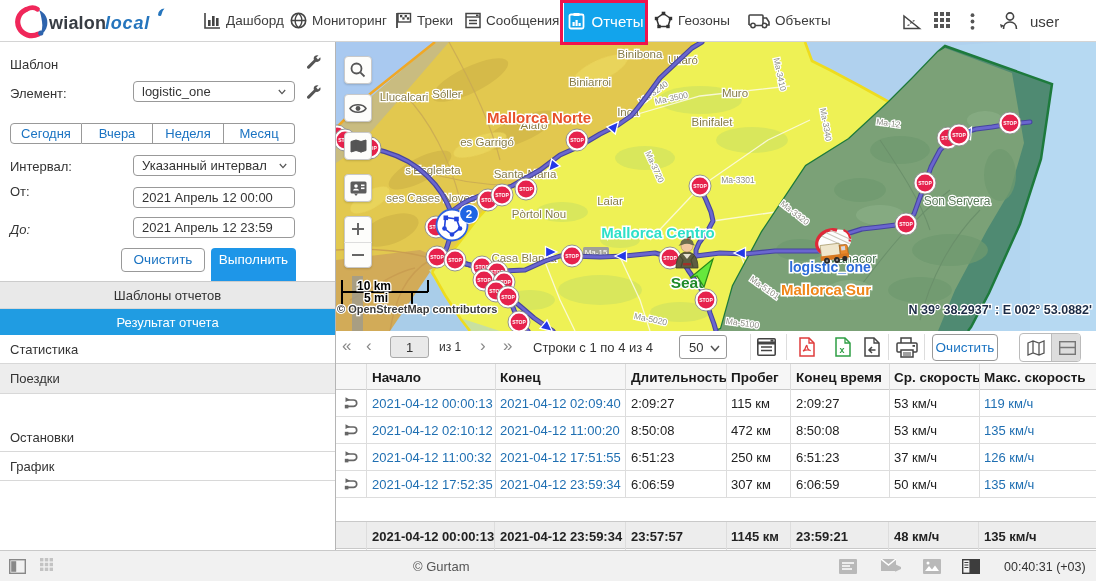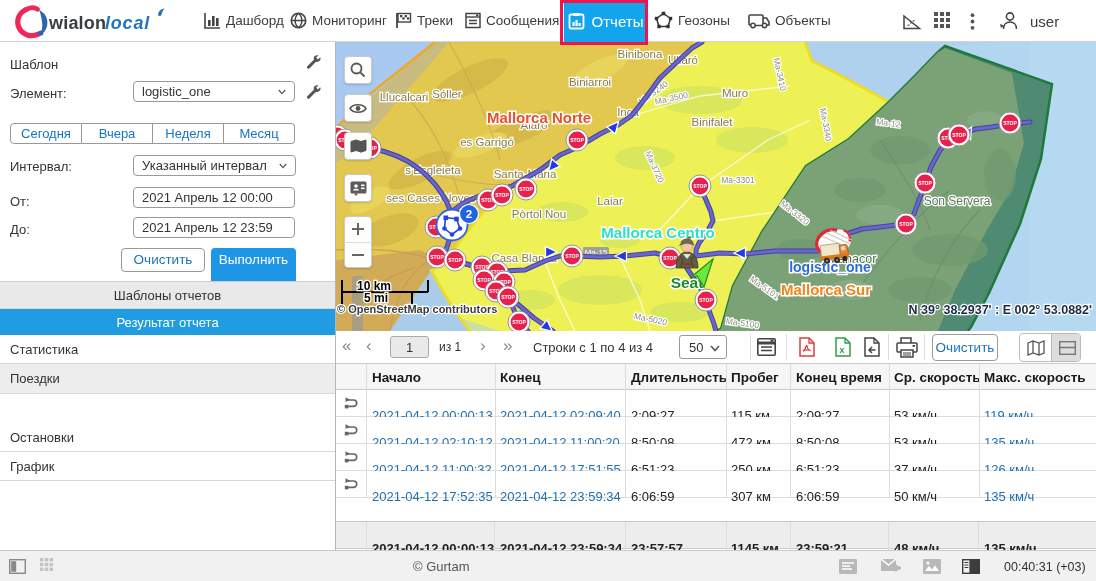--- a/index.html
+++ b/index.html
@@ -20,21 +20,21 @@
 .chev{width:8px;height:8px;display:inline-block;}
 .wrench{position:absolute;left:305px;width:16px;height:16px;}
 .qbtn{flex:1;border:1px solid #999;border-left:none;background:#fff;color:#1a73c2;font-size:13px;text-align:center;line-height:19px;}
 .inp{position:absolute;left:133px;width:162px;height:21px;border:1px solid #999;border-radius:4px;font-size:13px;color:#333;padding:2px 0 0 8px;background:#fff;}
 .lrow{position:absolute;left:0;width:335px;font-size:13px;color:#333;border-bottom:1px solid #d8d8d8;display:flex;align-items:center;}
 
 #tablewrap{position:absolute;left:336px;top:331px;width:760px;height:219px;background:#fff;z-index:10;}
 .vsep{position:absolute;top:3px;height:26px;width:1px;background:#ddd;}
 .cellsep{position:absolute;width:1px;background:#ddd;}
 .hcell{position:absolute;font-size:13.5px;font-weight:bold;color:#1a1a1a;}
-.dcell{position:absolute;font-size:13px;color:#222;margin-top:12px;}
+.dcell{position:absolute;font-size:13px;color:#222;}
 .blue{color:#1f6fb2;}
 
 .mapbtn{position:absolute;left:8px;width:28px;height:28px;background:#fdfdfb;border:1px solid #c9c9c9;border-radius:4px;box-shadow:0 1px 2px rgba(0,0,0,0.15);display:flex;align-items:center;justify-content:center;}
 #status{position:absolute;left:0;top:550px;width:1096px;height:31px;background:#f1f1f1;border-top:1px solid #c9c9c9;z-index:25;}
 </style></head>
 <body>
 <div id="app">
 
 <div id="nav">
   <div style="position:absolute;left:12px;top:3px;"><svg width="175" height="36" viewBox="0 0 175 36">
@@ -142,23 +142,23 @@
   <div style="position:absolute;left:10px;top:81px;width:285px;height:21px;display:flex;">
     <div class="qbtn" style="border-left:1px solid #999;border-radius:4px 0 0 4px;">Сегодня</div>
     <div class="qbtn">Вчера</div>
     <div class="qbtn">Неделя</div>
     <div class="qbtn" style="border-radius:0 4px 4px 0;">Месяц</div>
   </div>
   <div class="lbl" style="left:10px;top:117px;">Интервал:</div>
   <div class="dd" style="top:113px;width:163px;">Указанный интервал<svg class="chev" style="position:absolute;right:8px;top:6px;" width="10" height="7" viewBox="0 0 10 7">
           <path d="M1,1 L5,5.5 L9,1" stroke="#555" stroke-width="1.5" fill="none"></path>
         </svg></div>
-  <div class="lbl" style="left:10px;top:152px;text-align:right;">От:</div>
+  <div class="lbl" style="left:10px;top:142px;text-align:right;">От:</div>
   <div class="inp" style="top:145px;">2021 Апрель 12 00:00</div>
-  <div class="lbl" style="left:10px;top:180px;">До:</div>
+  <div class="lbl" style="left:10px;top:180px;font-style:italic;">До:</div>
   <div class="inp" style="top:175px;">2021 Апрель 12 23:59</div>
   <div style="position:absolute;left:121px;top:206px;width:84px;height:24px;border:1px solid #999;border-radius:4px;background:#fff;color:#1a73c2;font-size:13.5px;text-align:center;line-height:22px;">Очистить</div>
   <div style="position:absolute;left:211px;top:206px;width:85px;height:40px;border-radius:4px;background:#1e96e8;color:#fff;font-size:13.5px;text-align:center;line-height:24px;">Выполнить</div>
   <div class="lrow" style="top:239px;height:28px;background:#e9e9e9;border-top:1px solid #ccc;justify-content:center;">Шаблоны отчетов</div>
   <div class="lrow" style="top:267px;height:26px;background:#209ce2;color:#fff;justify-content:center;border-bottom:none;">Результат отчета</div>
   <div class="lrow" style="top:293px;height:29px;padding-left:10px;">Статистика</div>
   <div class="lrow" style="top:322px;height:30px;background:#ededed;padding-left:10px;">Поездки</div>
   <div class="lrow" style="top:381px;height:29px;padding-left:10px;">Остановки</div>
   <div class="lrow" style="top:410px;height:29px;padding-left:10px;">График</div>
 </div>

